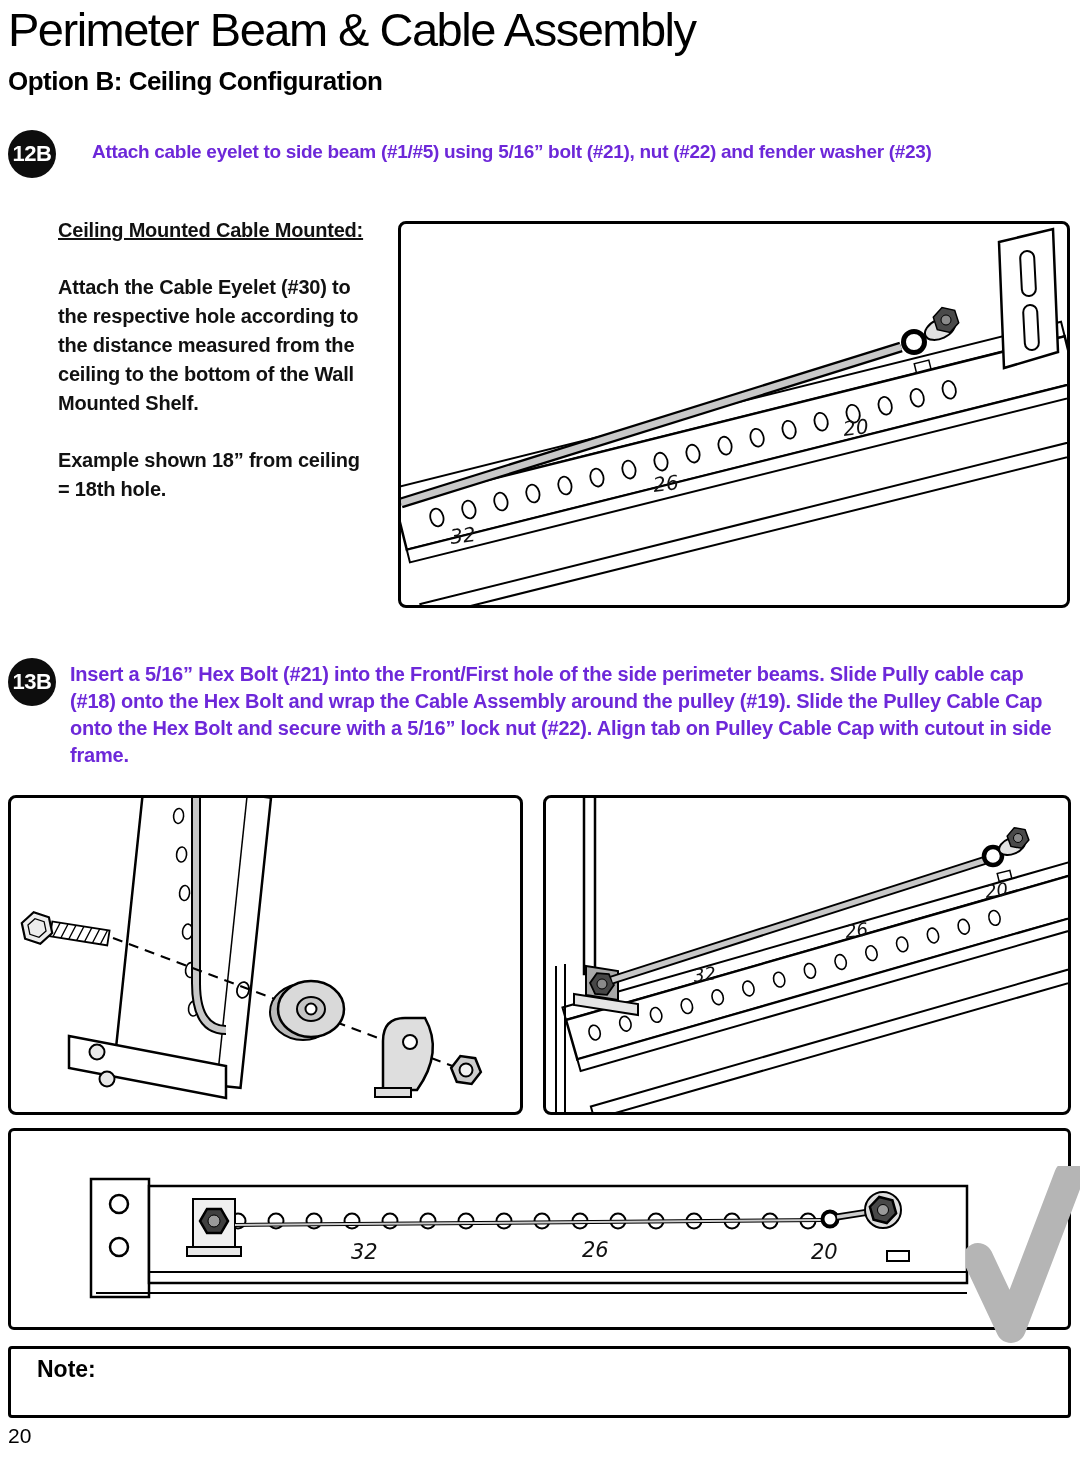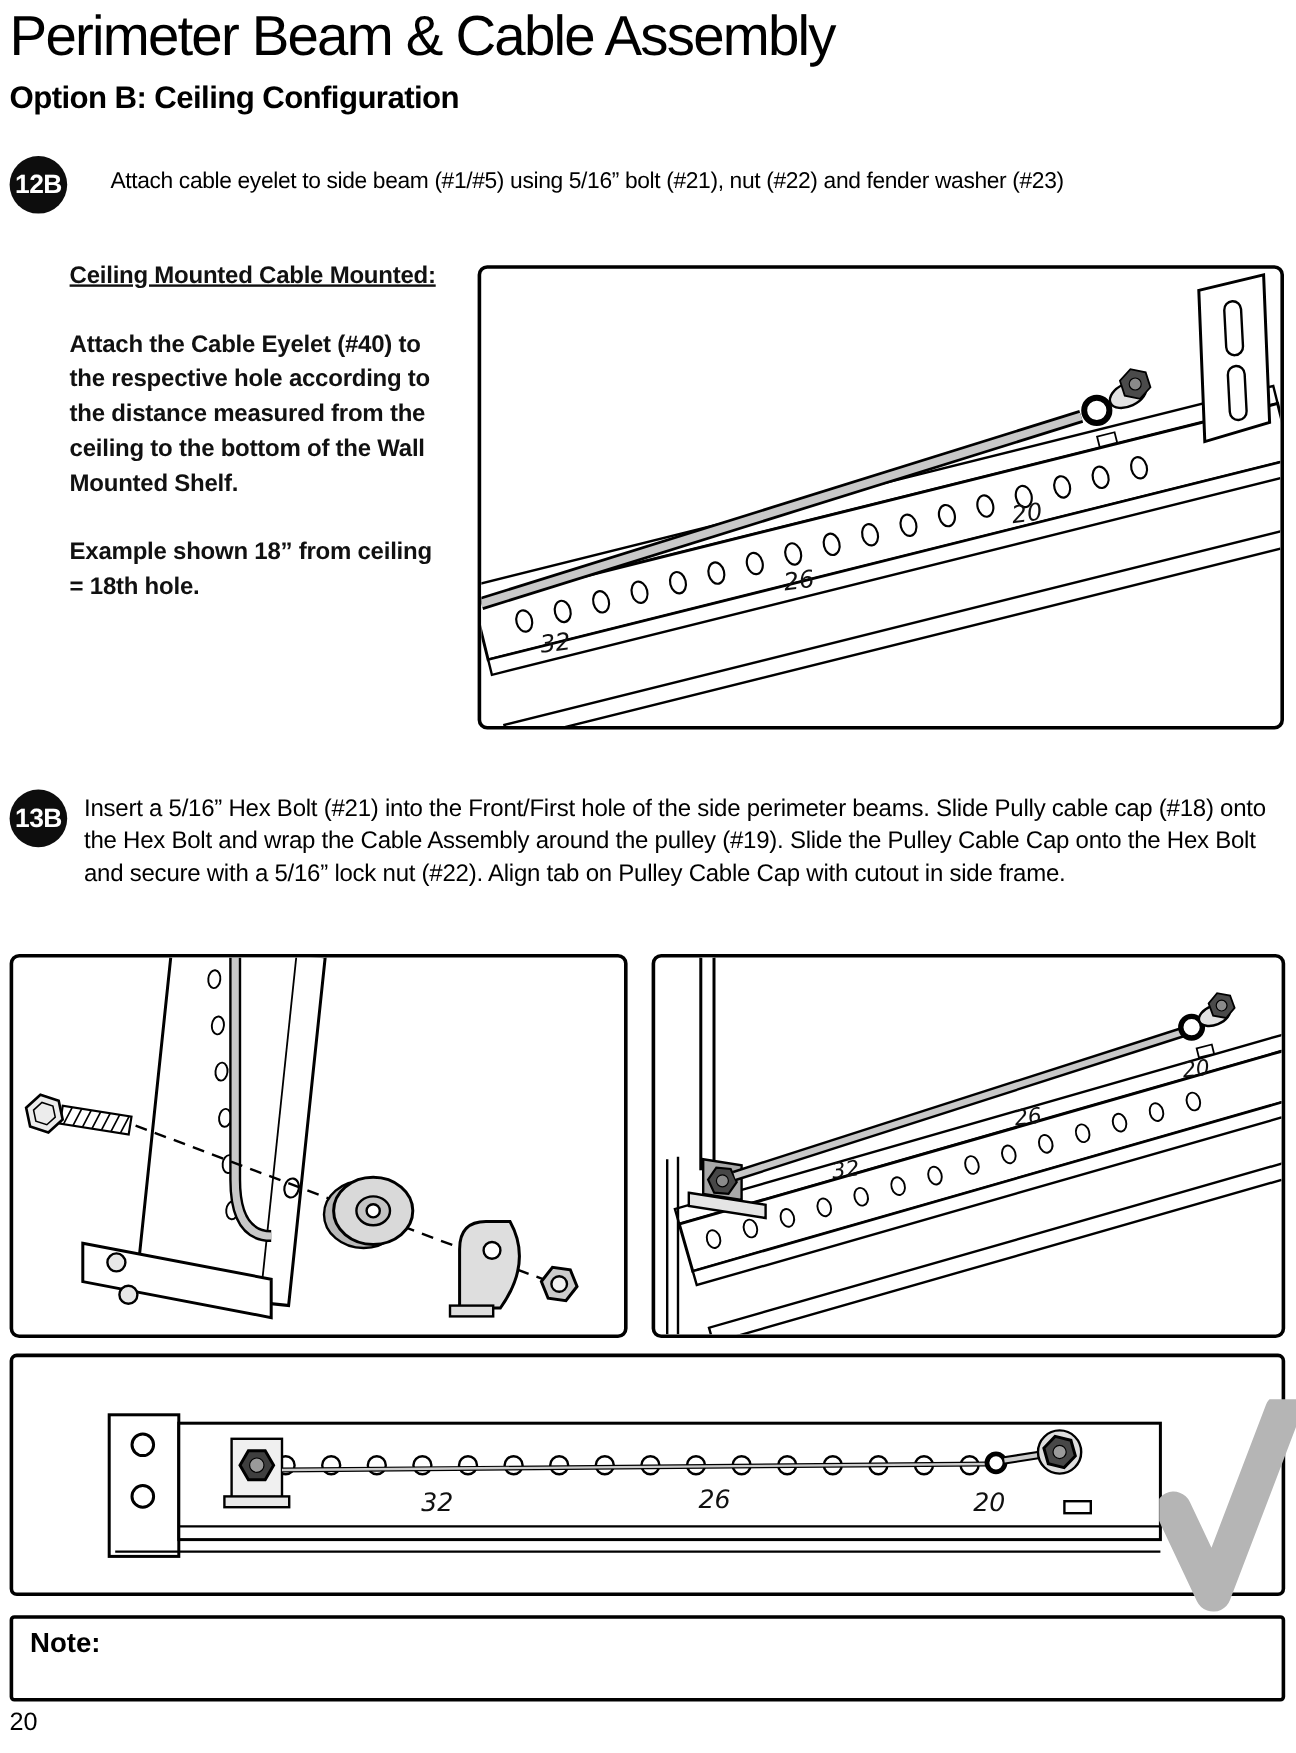--- a/index.html
+++ b/index.html
@@ -27,21 +27,21 @@
   .step-row-12b { left:8px; top:130px; width:1066px; gap:36px; }
   .step-row-13b { left:8px; top:658px; width:1066px; gap:14px; }
 
   .badge {
     width:48px; height:48px; flex:0 0 48px;
     border-radius:50%; background:#0d0d0d; color:#fff;
     display:flex; align-items:center; justify-content:center;
     font-size:22px; font-weight:bold; letter-spacing:-0.5px;
   }
   .step-text {
-    font-weight:normal; color:#000000;
+    font-weight:bold; color:#6d28d9;
   }
   .step-text-12b {
     padding-top:11px; font-size:19px; letter-spacing:-0.3px; white-space:nowrap;
   }
   .step-text-13b {
     padding-top:3px; font-size:20px; letter-spacing:-0.2px;
     line-height:27px; width:1002px;
   }
 
   .ceiling-note {
@@ -59,21 +59,21 @@
   .fig-eyelet   { left:398px; top:221px; width:672px; height:387px; }
   .fig-detail   { left:8px;   top:795px; width:515px; height:320px; }
   .fig-pulley   { left:543px; top:795px; width:528px; height:320px; }
   .fig-assembly { left:8px;   top:1128px; width:1063px; height:202px; border-radius:6px; }
 
   .check-overlay { left:966px; top:1166px; width:114px; height:184px; z-index:6; }
 
   .note-box {
     left:8px; top:1346px; width:1063px; height:72px;
     border:3px solid #000; border-radius:4px; background:#fff;
-    padding:7px 14px;
+    padding:7px 26px;
   }
   .note-box .note-heading { font-size:23px; font-weight:bold; }
   .note-box .note-body { font-size:21px; margin-top:1px; }
 
   .page-number { left:8px; top:1424px; font-size:21px; }
 
   .diag-label {
     font-family:"DejaVu Sans", sans-serif;
     font-style:italic; fill:#111;
   }
@@ -86,21 +86,21 @@
   <div class="abs page-title">Perimeter Beam &amp; Cable Assembly</div>
   <div class="abs page-subtitle">Option B: Ceiling Configuration</div>
 
   <div class="abs step-row step-row-12b">
     <div class="badge">12B</div>
     <div class="step-text step-text-12b">Attach cable eyelet to side beam (#1/#5) using 5/16” bolt (#21), nut (#22) and fender washer (#23)</div>
   </div>
 
   <div class="abs ceiling-note">
     <div class="heading">Ceiling Mounted Cable Mounted:</div>
-    <div class="body">Attach the Cable Eyelet (#40) to the respective hole according to the distance measured from the ceiling to the bottom of the Wall Mounted Shelf.</div>
+    <div class="body">Attach the Cable Eyelet (#30) to the respective hole according to the distance measured from the ceiling to the bottom of the Wall Mounted Shelf.</div>
     <div class="example">Example shown 18” from ceiling = 18th hole.</div>
   </div>
 
   <div class="figure fig-eyelet">
     <svg viewBox="0 0 666 381">
       <defs>
         <ellipse id="hA" cx="0" cy="15" rx="6.5" ry="9" fill="#fff" stroke="#000" stroke-width="1.8"></ellipse>
       </defs>
 
       <g transform="translate(8,285) rotate(-14)" fill="#fff" stroke="#000">

